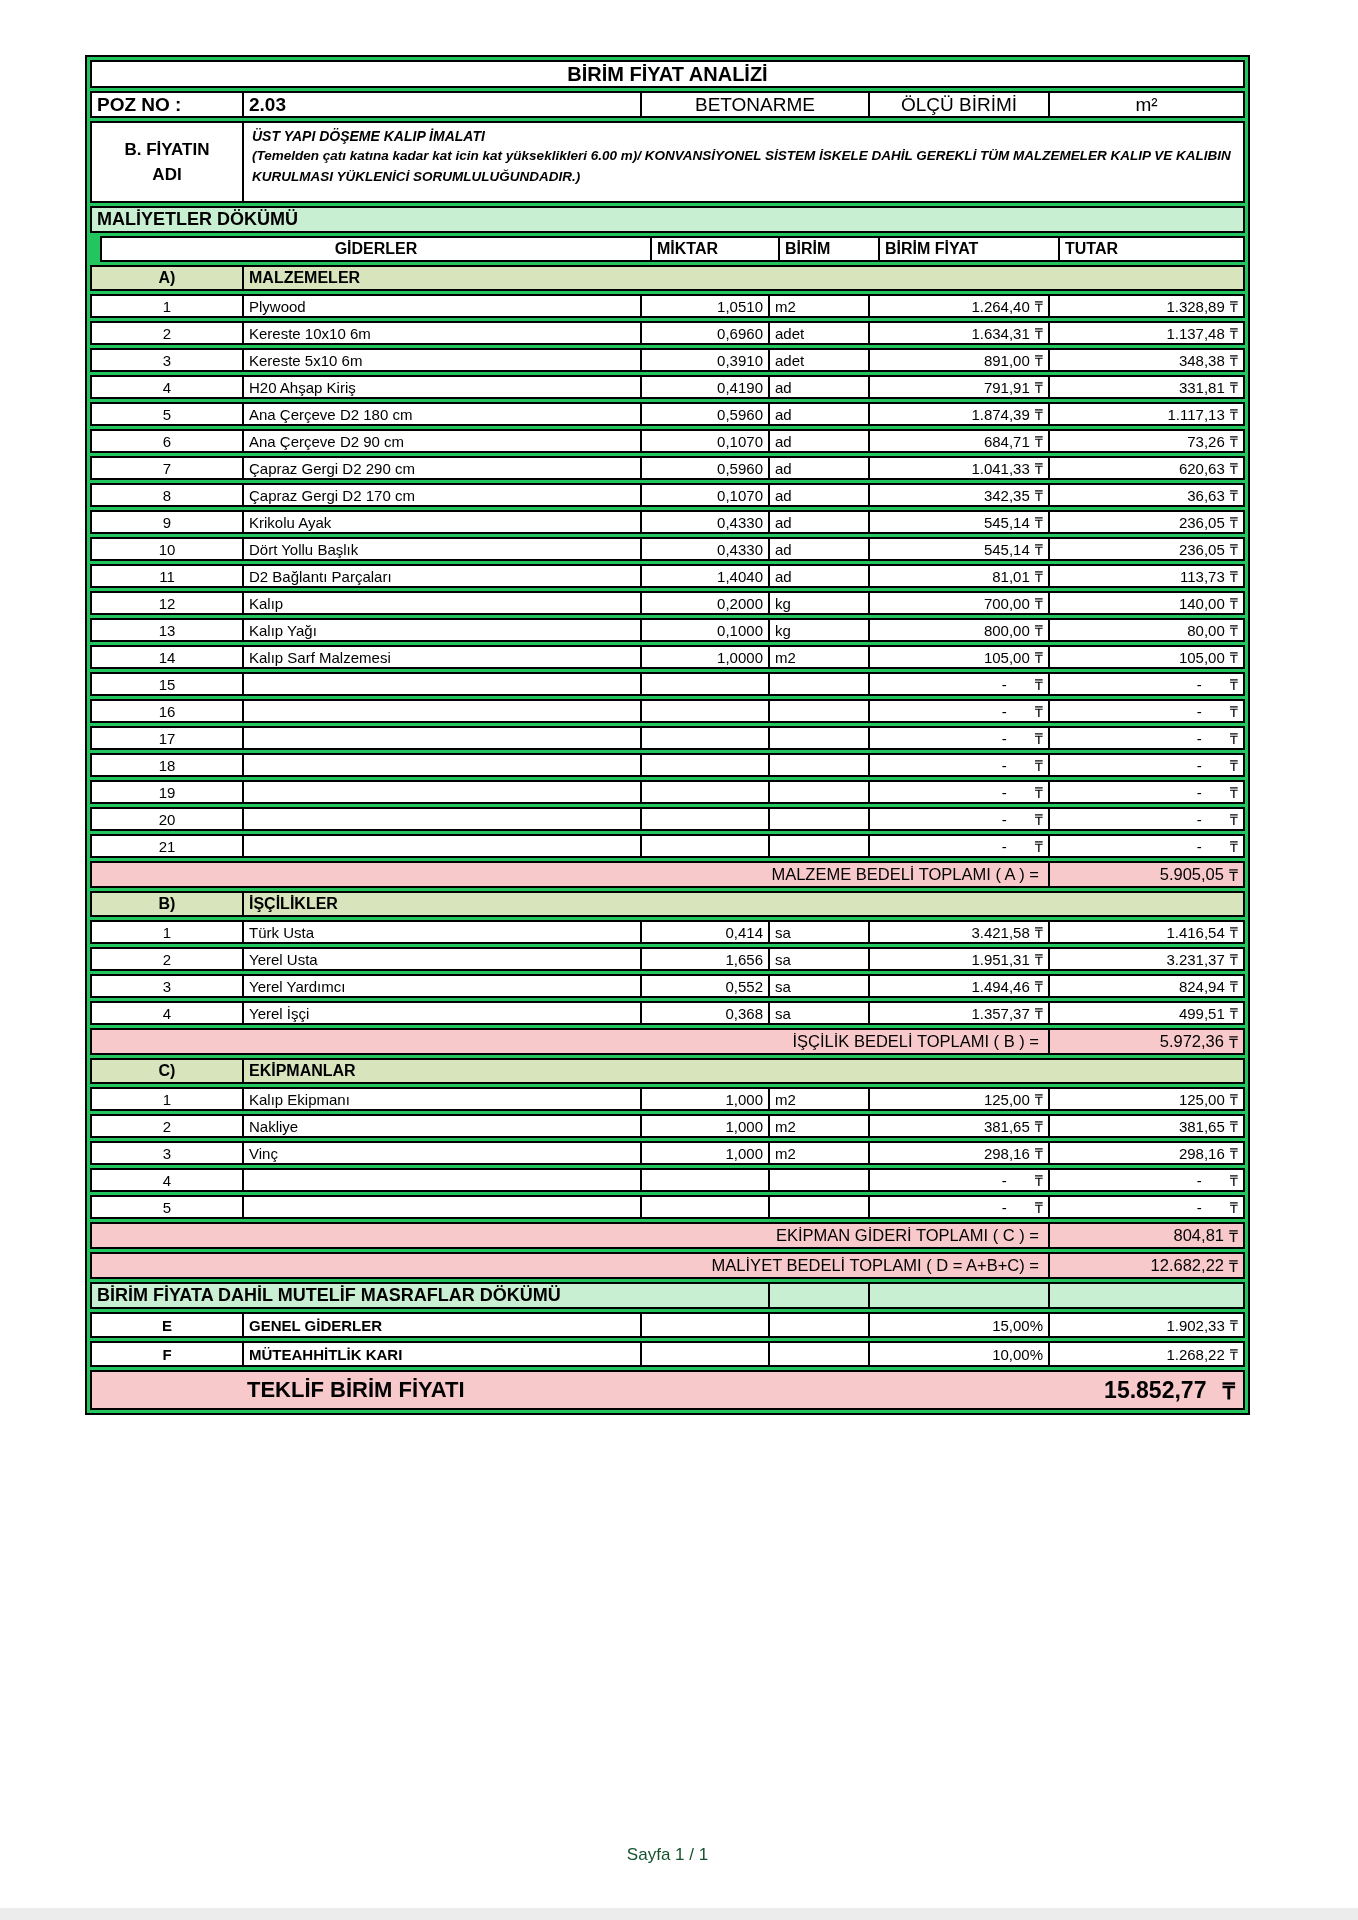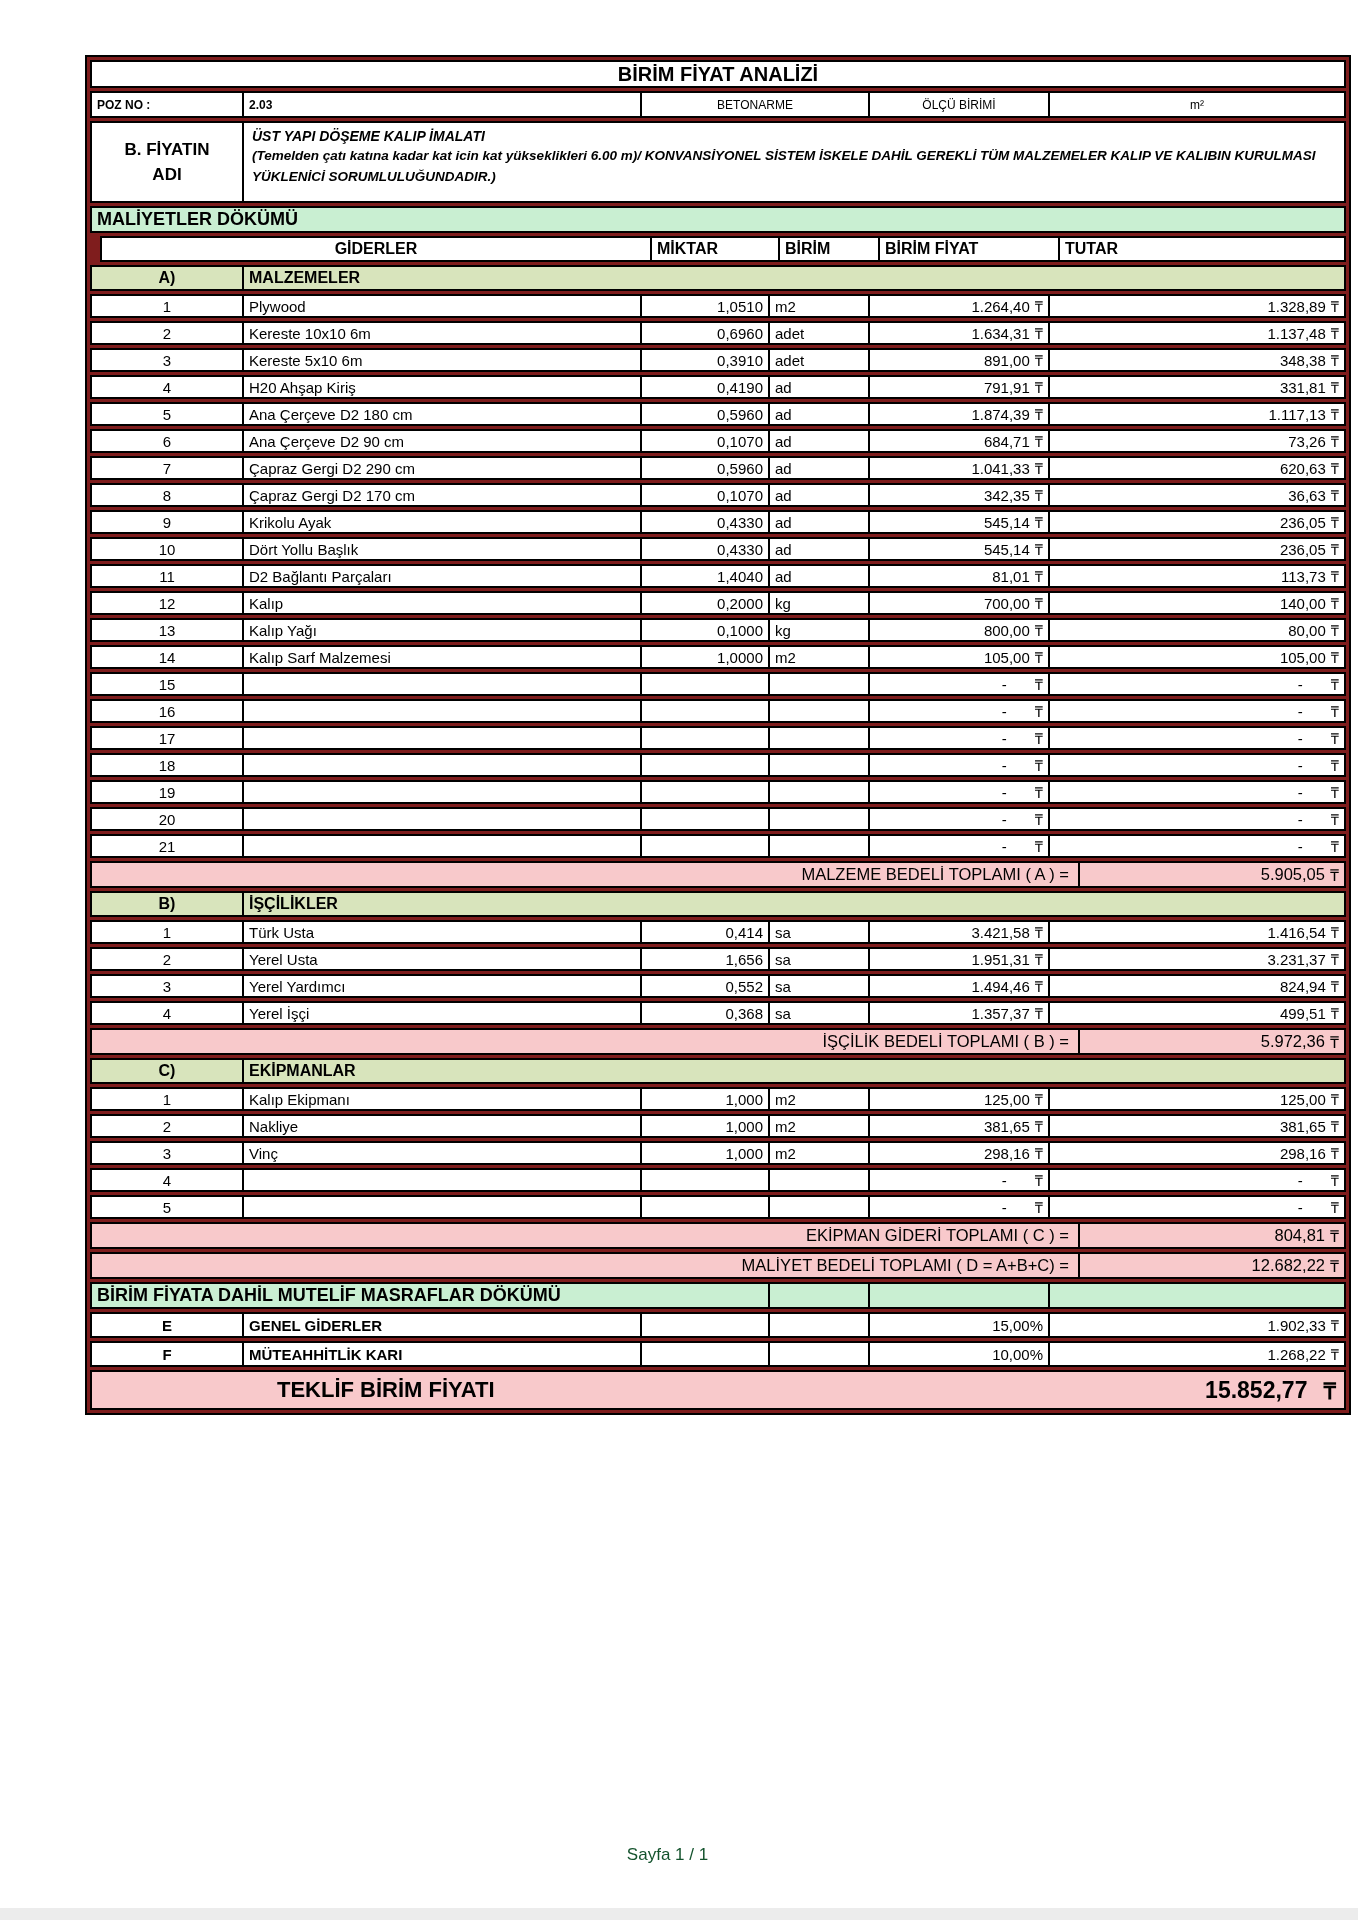--- a/index.html
+++ b/index.html
@@ -1,22 +1,22 @@
 <!DOCTYPE html>
 <html><head>
 <meta charset="utf-8">
 <style>
   html,body{margin:0;padding:0;}
   body{
     width:1358px;height:1920px;position:relative;background:#fff;
     font-family:"Liberation Sans", sans-serif;color:#000;
   }
   .sheet{
-    position:absolute;left:85px;top:55px;width:1266px;
-    border:2px solid #000;padding:3px;background:#7f1d1d;
+    position:absolute;left:85px;top:55px;width:1165px;
+    border:2px solid #000;padding:3px;background:#22c55e;
     display:flex;flex-direction:column;gap:3px;box-sizing:border-box;
   }
   .row{
     display:flex;border:2px solid #000;background:#fff;
     align-items:stretch;min-height:21px;box-sizing:border-box;
   }
   .cell{
     border-right:2px solid #000;display:flex;align-items:center;
     padding:0 5px;font-size:15px;box-sizing:border-box;overflow:hidden;white-space:nowrap;
   }
@@ -31,25 +31,25 @@
   .c-giderler{width:550px;justify-content:center;}
   .c-span{width:958px;justify-content:flex-end;padding-right:9px;}
   .full{flex:1;}
   .center{justify-content:center;}
   .bold{font-weight:bold;}
   .money{justify-content:flex-end;gap:5px;}
   .dash-cell{gap:28px;}
   .pct{justify-content:flex-end;}
   .green{background:#c9efd2;}
   .olive{background:#d8e4bc;}
-  .pink{background:#f8c9cb;padding-left:30px;}
+  .pink{background:#f8c9cb;}
   .title-row{min-height:28px;}
   .title-cell{font-size:20px;}
   .poz-row{min-height:27px;}
-  .poz-row .cell{font-size:12px;}
+  .poz-row .cell{font-size:19px;}
   .name-row{min-height:82px;}
   .name-label-cell{flex-direction:column;justify-content:center;font-size:17px;font-weight:bold;line-height:1.5;}
   .desc-cell{flex-direction:column;align-items:flex-start;justify-content:flex-start;
     padding:5px 8px;white-space:normal;}
   .work-title{font-size:14px;font-weight:bold;font-style:italic;}
   .work-desc{font-size:13.5px;font-weight:bold;font-style:italic;line-height:1.55;margin-top:2px;}
   .banner-row{min-height:27px;}
   .banner-row .cell{font-size:18px;}
   .head-row{min-height:26px;margin-left:10px;}
   .head-row .cell{font-size:16px;}

